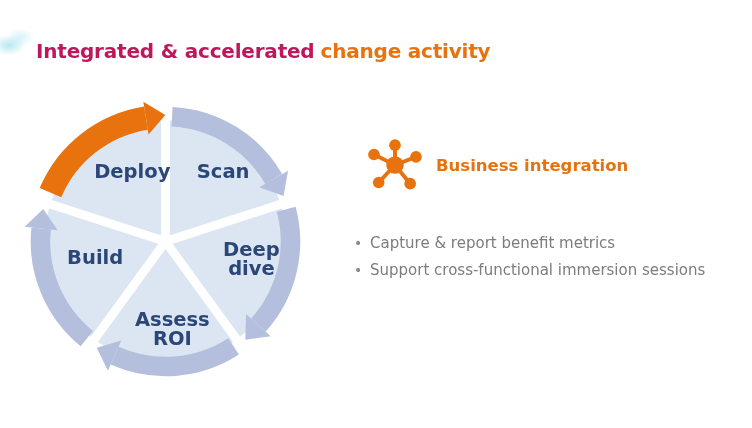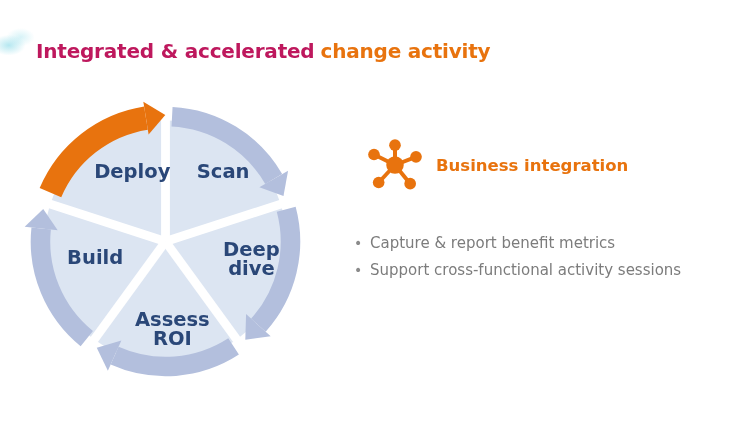--- a/index.html
+++ b/index.html
@@ -118,14 +118,14 @@
       <circle cx="42" cy="17" r="5"></circle>
       <circle cx="10" cy="39" r="5"></circle>
       <circle cx="37" cy="40" r="5"></circle>
     </g>
   </svg>
   <div class="panel-heading">Business integration</div>
 </div>
 
 <ul class="bullets">
   <li>Capture &amp; report benefit metrics</li>
-  <li>Support cross-functional activity sessions</li>
+  <li>Support cross-functional immersion sessions</li>
 </ul>
 
 </body></html>

